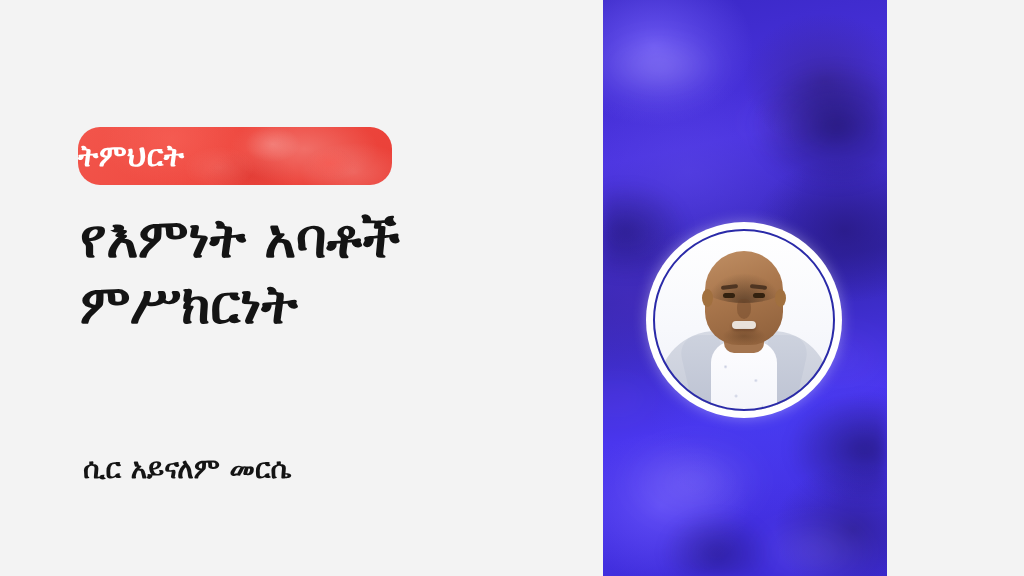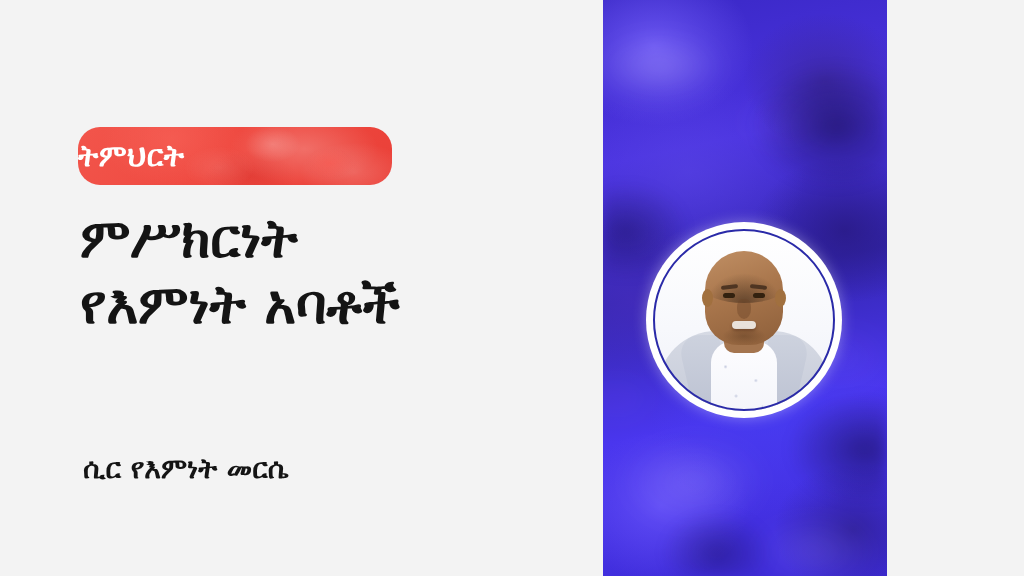--- a/index.html
+++ b/index.html
@@ -318,25 +318,25 @@
 
 <div class="slide">
 
   <div class="content">
 
     <div class="category-badge">
       <span class="category-badge-label">ትምህርት</span>
     </div>
 
     <div class="headline">
+      <span class="headline-line">የእምነት አባቶች</span>
       <span class="headline-line">ምሥክርነት</span>
-      <span class="headline-line">የእምነት አባቶች</span>
     </div>
 
-    <div class="byline">ሲር የእምነት መርሴ</div>
+    <div class="byline">ሲር አይናለም መርሴ</div>
 
   </div>
 
   <div class="media-panel">
     <div class="smoke-bg"></div>
     <div class="smoke-wisps"></div>
     <div class="smoke-shadows"></div>
 
     <div class="portrait-frame">
       <div class="portrait-photo">

